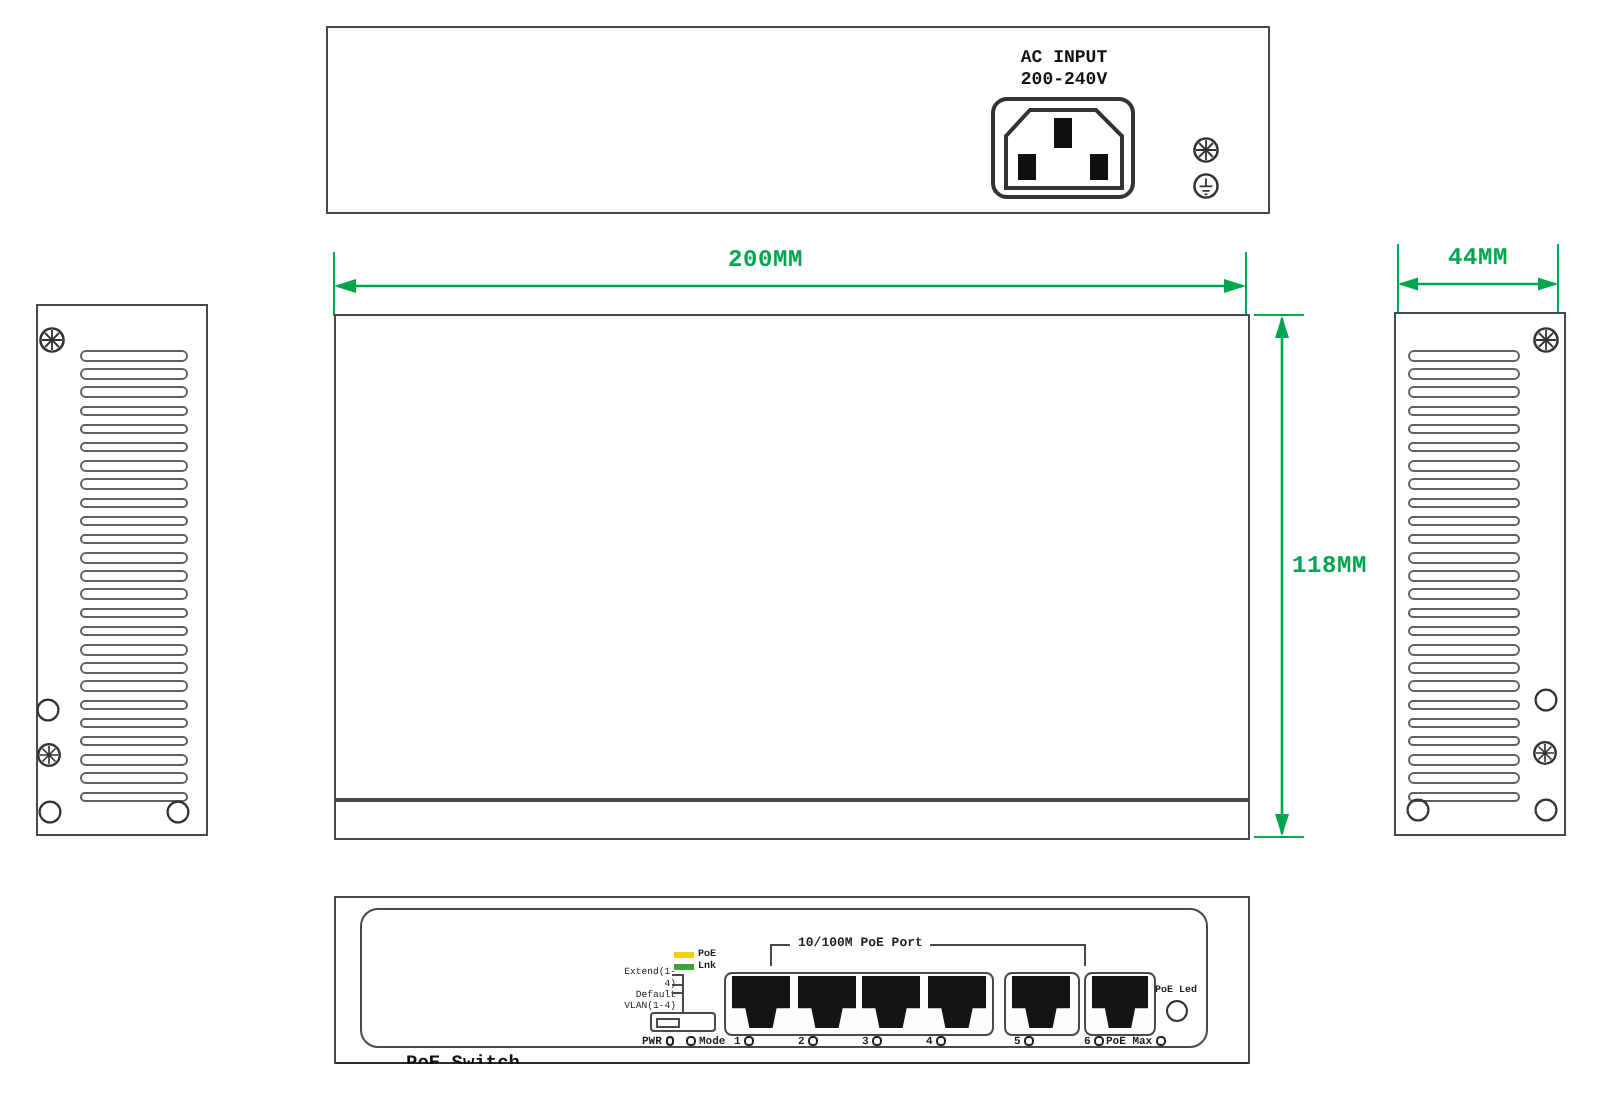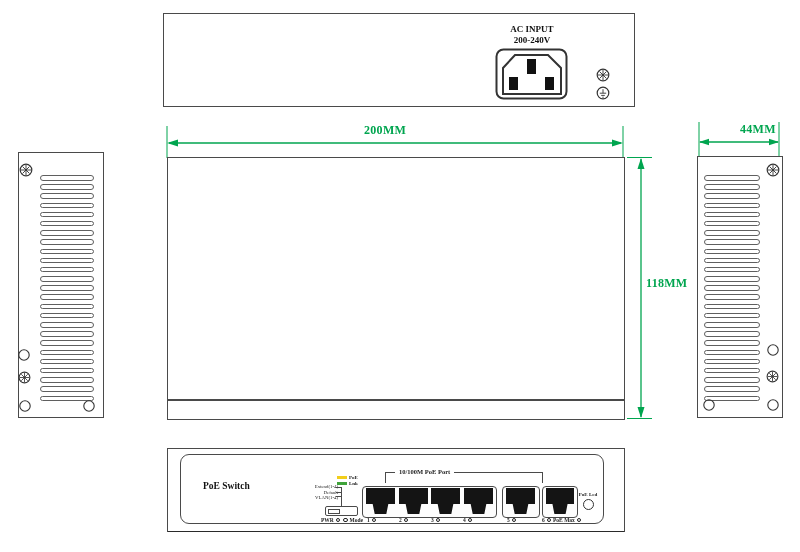--- a/index.html
+++ b/index.html
@@ -1,16 +1,16 @@
 <!DOCTYPE html>
 <html style="--dim-green: #00A54F; --poe-yellow: #F2CE1B; --lnk-green: #3FA33A; --line-gray: #4a4a4a; --jack-black: #141414;"><head>
 <meta charset="utf-8">
 <style>
   html,body{margin:0;padding:0;background:#ffffff;}
-  #stage{position:relative;width:800px;height:532px;background:#fff;font-family:Liberation Serif, serif;overflow:hidden;}
+  #stage{position:relative;width:800px;height:532px;background:#fff;font-family:Liberation Mono, monospace;overflow:hidden;}
   .abs{position:absolute;}
   .box{position:absolute;border:1.5px solid #4a4a4a;background:#fff;box-sizing:border-box;}
   .bline{position:absolute;background:#4a4a4a;}
   .dimlabel{position:absolute;color:var(--dim-green,#00A54F);font-weight:bold;font-size:12px;letter-spacing:.3px;}
   .dim-stroke{stroke:var(--dim-green,#00A54F);}
   .dim-fill{fill:var(--dim-green,#00A54F);}
   .vents{position:absolute;display:flex;flex-direction:column;justify-content:space-between;}
   .slot{height:5.5px;border:1px solid #5f5f5f;border-radius:3px;box-sizing:border-box;background:#fff;}
   .ledrow{position:absolute;display:flex;align-items:center;gap:2px;color:#1d1d1d;font-size:5.5px;font-weight:bold;white-space:nowrap;}
   .led{width:4.5px;height:4.5px;border:1px solid #222;border-radius:50%;box-sizing:border-box;background:#fff;}
@@ -82,21 +82,21 @@
   </svg>
   <div class="dimlabel" style="left:646px;top:276px;">118MM</div>
 
   <svg class="abs" style="left:694px;top:118px;" width="92" height="42" viewBox="0 0 92 42">
     <line class="dim-stroke" x1="5" y1="4" x2="5" y2="40" stroke-width="1"></line>
     <line class="dim-stroke" x1="85" y1="4" x2="85" y2="40" stroke-width="1"></line>
     <line class="dim-stroke" x1="6" y1="24" x2="84" y2="24" stroke-width="1.3"></line>
     <polygon class="dim-fill" points="5,24 15,20.8 15,27.2"></polygon>
     <polygon class="dim-fill" points="85,24 75,20.8 75,27.2"></polygon>
   </svg>
-  <div class="dimlabel" style="left:724px;top:122px;margin-left:16px;">44MM</div>
+  <div class="dimlabel" style="left:724px;top:122px;">44MM</div>
 
   <div class="box" style="left:18px;top:152px;width:86px;height:266px;"></div>
   <svg class="abs" style="left:19px;top:163px;" width="14" height="14" viewBox="0 0 14 14">
       <use href="#screw-sym"></use>
     </svg>
   <div class="vents" style="left:40px;top:175px;width:54px;height:226px;">
       <div class="slot"></div>
       <div class="slot"></div>
       <div class="slot"></div>
       <div class="slot"></div>
@@ -175,21 +175,21 @@
   <svg class="abs" style="left:703px;top:399px;" width="12" height="12" viewBox="0 0 12 12">
       <use href="#hole-sym"></use>
     </svg>
   <svg class="abs" style="left:767px;top:399px;" width="12" height="12" viewBox="0 0 12 12">
       <use href="#hole-sym"></use>
     </svg>
 
   <div class="box" style="left:167px;top:448px;width:458px;height:86px;border-bottom-width:3px;border-bottom-color:#2a2a2a;"></div>
   <div class="box" style="left:180px;top:454px;width:424px;height:70px;border-radius:9px;"></div>
 
-  <div class="abs" style="left:203px;top:481px;font-size:9.5px;font-weight:bold;color:#111;">PoE Switch</div>
+  <div class="abs" style="left:203px;top:526px;font-size:9.5px;font-weight:bold;color:#111;">PoE Switch</div>
 
   <div class="abs" style="left:337px;top:475px;display:flex;flex-direction:column;gap:1px;">
     <div style="display:flex;align-items:center;gap:2px;">
       <span class="bar bar-poe"></span>
       <span class="legend-txt">PoE</span>
     </div>
     <div style="display:flex;align-items:center;gap:2px;">
       <span class="bar bar-lnk"></span>
       <span class="legend-txt">Lnk</span>
     </div>

